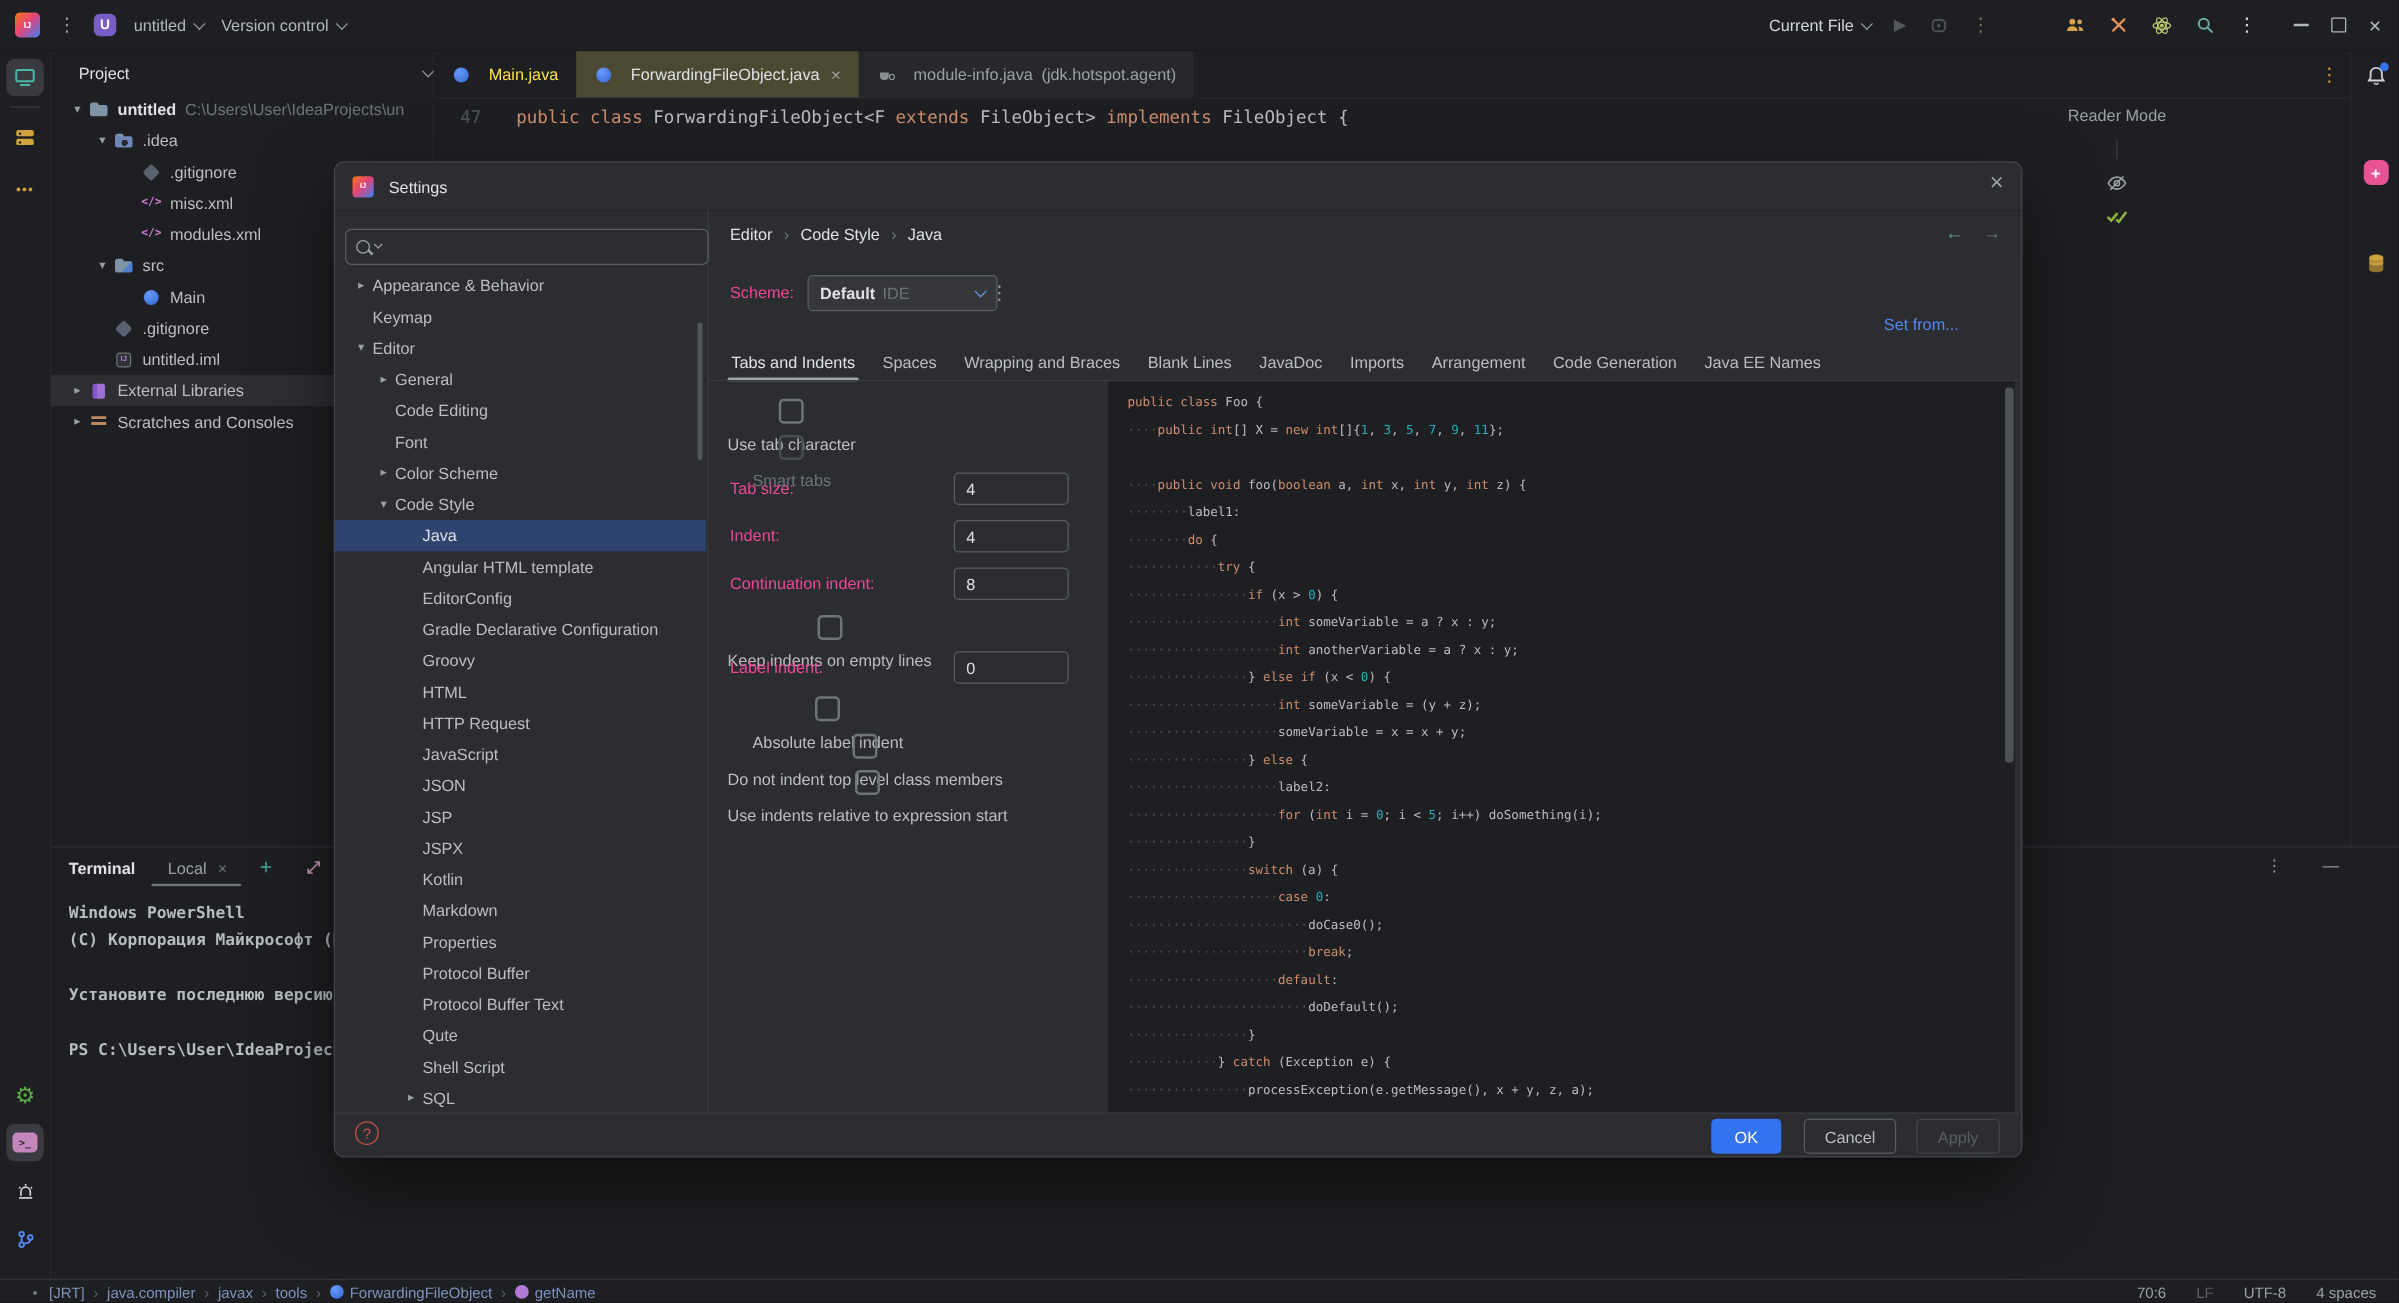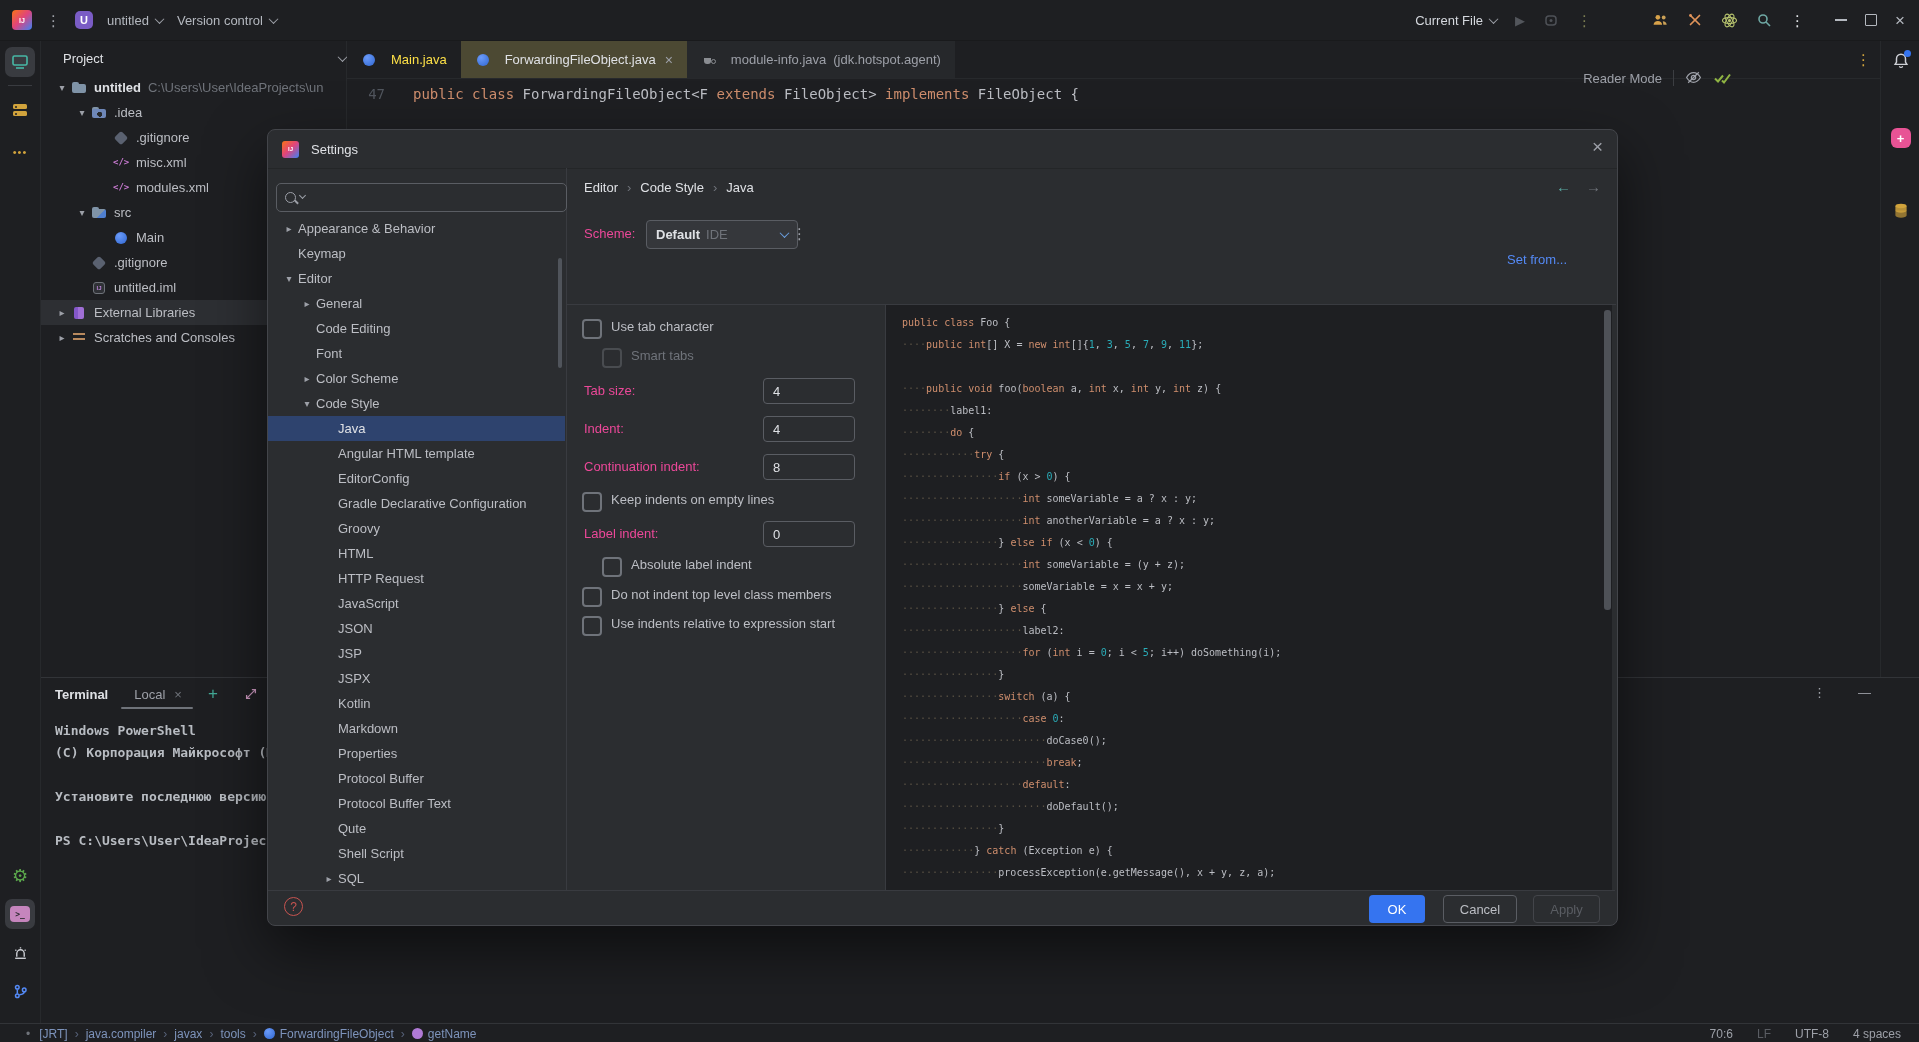--- a/index.html
+++ b/index.html
@@ -71,21 +71,21 @@
   .pi-java::before{content:"";position:absolute;left:10.5px;top:7px;width:3px;height:3px;border:1px solid #8a8d92;border-radius:50%;}
 
   
   #editor{position:absolute;left:347px;top:41px;width:1533px;height:636px;background:#1e1f22;}
   #tabbar{height:37px;display:flex;align-items:stretch;border-bottom:1px solid #27292c;}
   .etab{display:flex;align-items:center;gap:7px;padding:0 14px;color:#fde047;}
   .etab.active{background:#4c4933;color:#dfe1e5;}
   .etab .close{color:#9da0a8;font-size:14px;margin-left:2px;}
   .etab .hint{color:#9da0a8;}
   .tab-kebab{position:absolute;left:1509px;top:10px;color:#d1a33c;font-size:15px;}
-  #readerrow{position:absolute;top:28px;right:147px;display:flex;align-items:flex-end;gap:11px;color:#9da0a8;}
+  #readerrow{position:absolute;top:44px;right:147px;display:flex;align-items:center;gap:11px;color:#9da0a8;flex-direction:column;}
   .vdiv{width:1px;height:16px;background:#3c3e42;}
   #edlines{position:absolute;left:0;top:42px;font-size:14px;line-height:22px;}
   .edrow{display:flex;white-space:pre;}
   .gut{width:38px;text-align:right;color:#51565e;flex:0 0 38px;}
   .edcode{padding-left:28px;}
   .tk-k{color:#cf8e6d;}.tk-n{color:#2aacb8;}.tk-p{color:#bcbec4;}.tk-f{color:#c77dbb;}
   .tk-d{color:#5a5244;}
 
   
   #terminal{position:absolute;left:41px;top:677px;width:1878px;height:346px;background:#1e1f22;border-top:1px solid #323438;}
@@ -144,21 +144,21 @@
   #scheme-select .sfx{color:#6f737a;}
   #scheme-select .cv{margin-left:auto;color:#6a9fe0;}
   #scheme-kebab{position:absolute;left:524px;top:95px;color:#9da0a8;font-size:15px;}
   #set-from{position:absolute;right:50px;top:122px;color:#548af7;}
   #cs-tabs{position:absolute;left:306px;top:144px;display:flex;height:30px;}
   .cstab{padding:0 11px;display:flex;align-items:center;color:#bcbec4;position:relative;}
   .cstab.active{color:#dfe1e5;}
   .cstab.active::after{content:"";position:absolute;left:8px;right:8px;bottom:-1px;height:3px;background:#a0a5ad;border-radius:2px;}
   #tabs-divider{position:absolute;left:299px;top:174px;width:1049px;height:1px;background:#393b40;}
   
-  .cbrow{position:absolute;display:flex;gap:9px;}
+  .cbrow{position:absolute;display:flex;align-items:center;gap:9px;flex-direction:column;}
   .cb{width:16px;height:16px;border:2px solid #6f737a;border-radius:4px;flex:0 0 16px;}
   .cb.dis{border-color:#494c50;}
   .cbrow .dis-t{color:#6f737a;}
   .frm-lbl{position:absolute;color:#ec4899;text-align:center;}
   .numin{position:absolute;width:92px;height:26px;background:#2b2d30;border:1px solid #5a5d63;border-radius:4px;
          color:#dfe1e5;font-size:13px;padding:0 9px;outline:none;box-sizing:border-box;}
   
   #preview{position:absolute;left:617px;top:175px;width:726px;height:585px;background:#1e1f22;border-left:1px solid #393b40;
            overflow:hidden;}
   #preview-code{padding:7px 0 0 16px;font-size:10px;line-height:22px;white-space:pre;}
@@ -578,20 +578,31 @@
 
     <span id="scheme-label" class="frm-lbl">Scheme:</span>
     <div id="scheme-select">
       <span class="val">Default</span>
       <span class="sfx">IDE</span>
       <i class="cv"></i>
     </div>
     <span id="scheme-kebab">⋮</span>
     <span id="set-from">Set from...</span>
 
+    <div id="cs-tabs">
+        <span class="cstab active">Tabs and Indents</span>
+        <span class="cstab">Spaces</span>
+        <span class="cstab">Wrapping and Braces</span>
+        <span class="cstab">Blank Lines</span>
+        <span class="cstab">JavaDoc</span>
+        <span class="cstab">Imports</span>
+        <span class="cstab">Arrangement</span>
+        <span class="cstab">Code Generation</span>
+        <span class="cstab">Java EE Names</span>
+      </div>
     <div id="tabs-divider"></div>
 
     <div class="cbrow" style="left:314px;top:189px">
       <span class="cb"></span>
         <span>Use tab character</span>
     </div>
     <div class="cbrow" style="left:334px;top:218px">
       <span class="cb dis"></span>
         <span class="dis-t">Smart tabs</span>
     </div>

